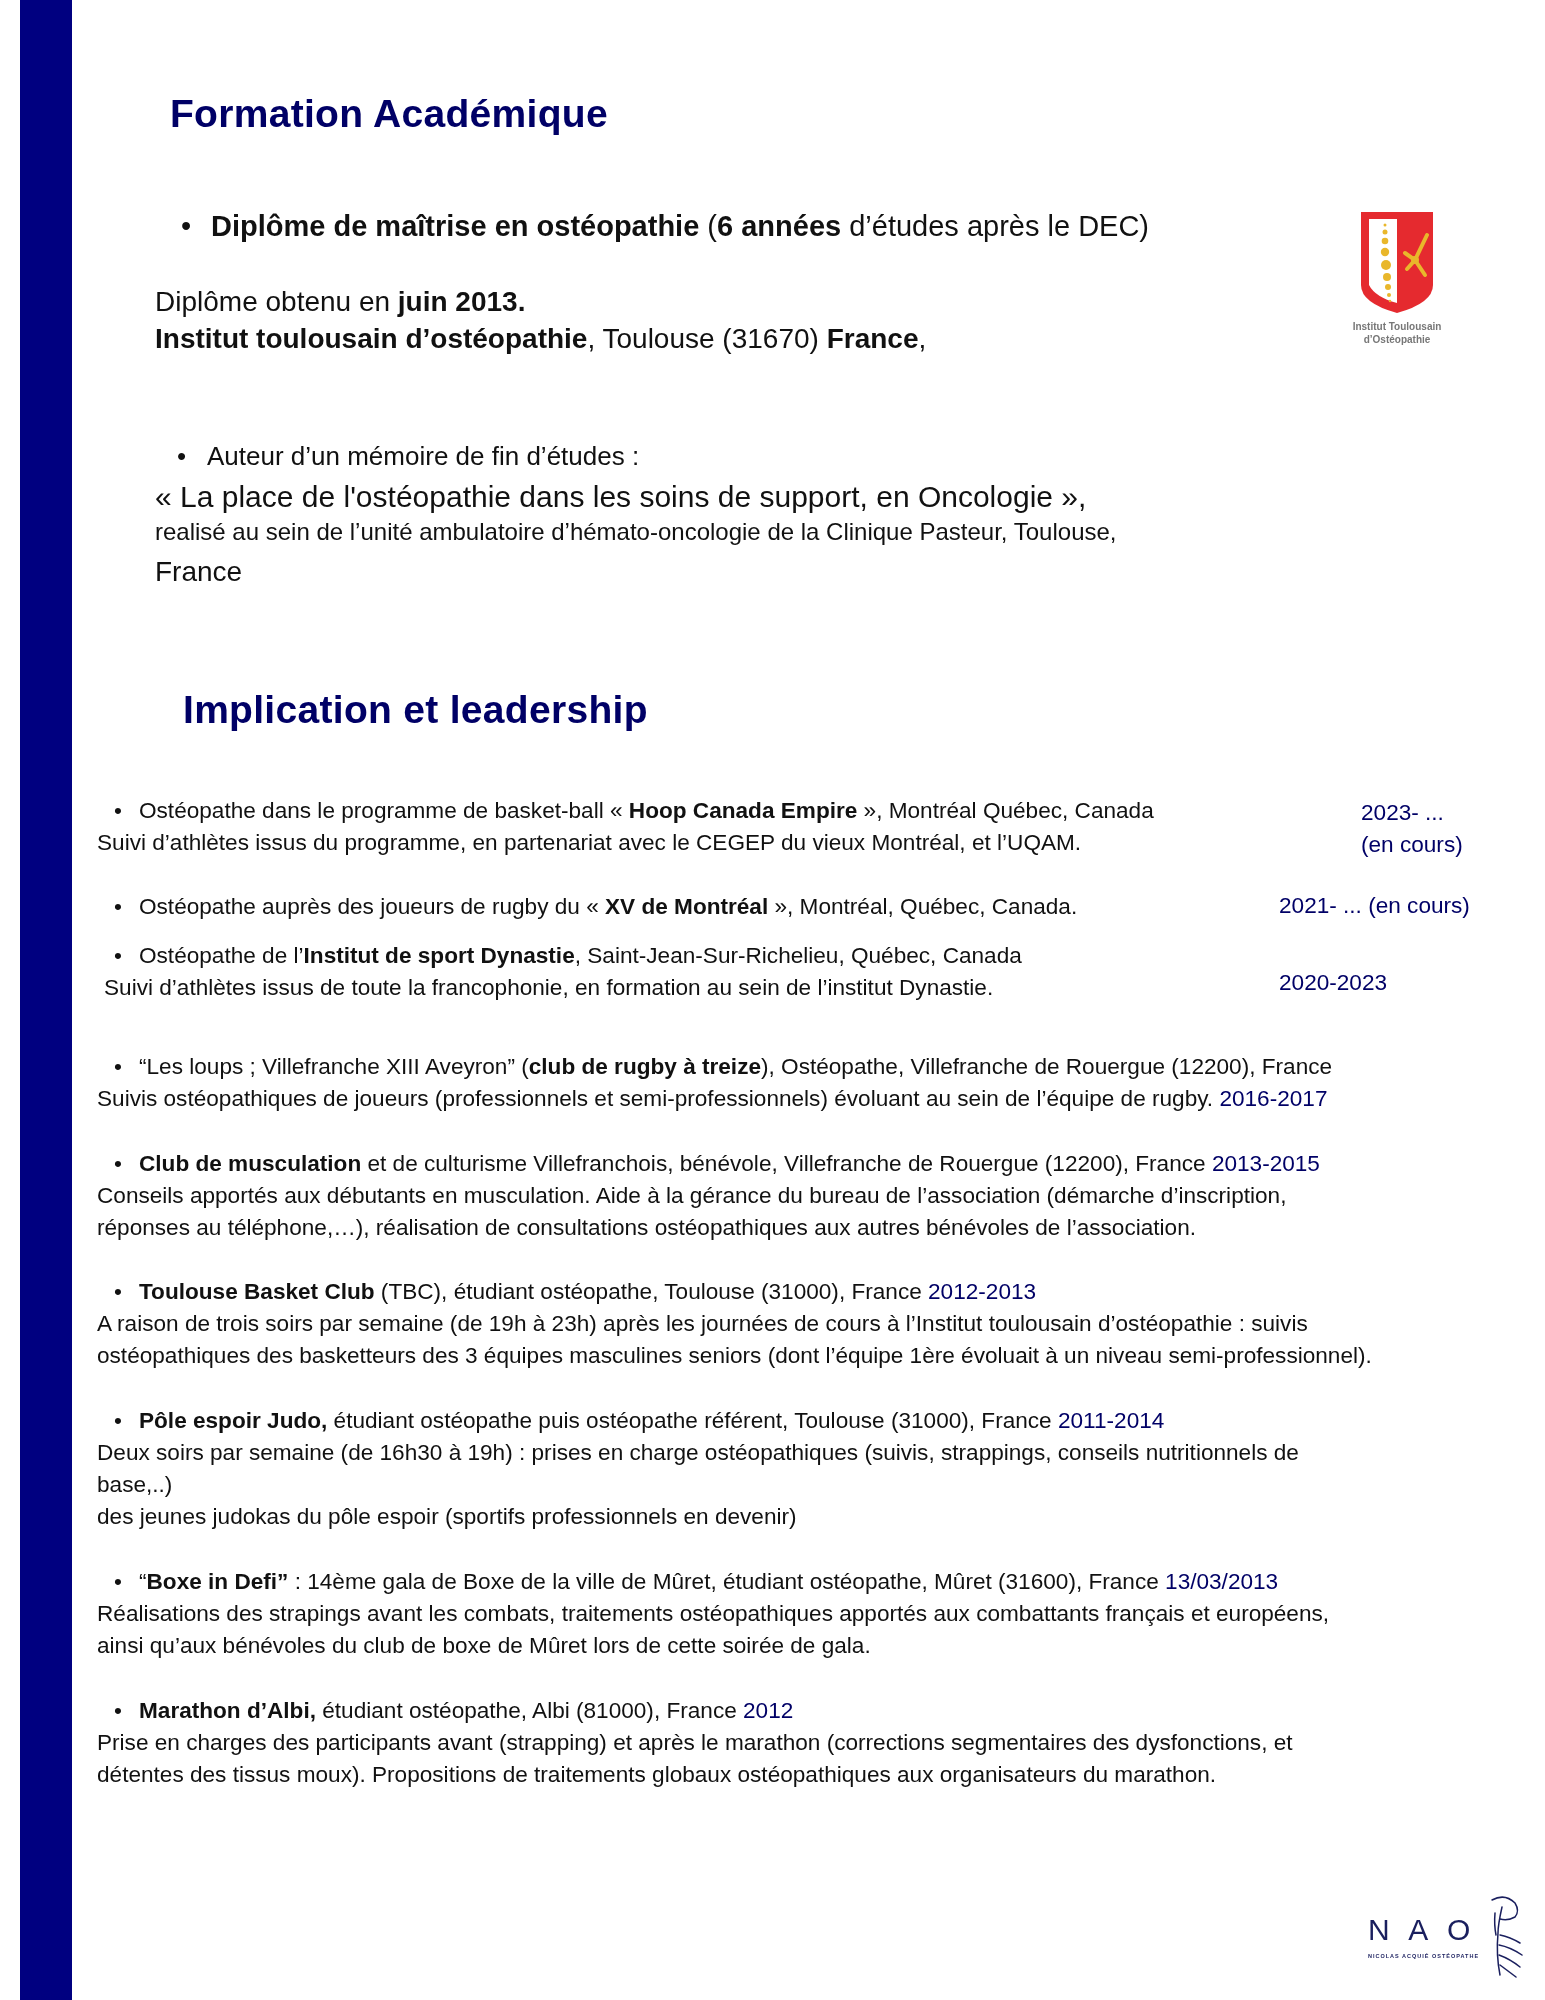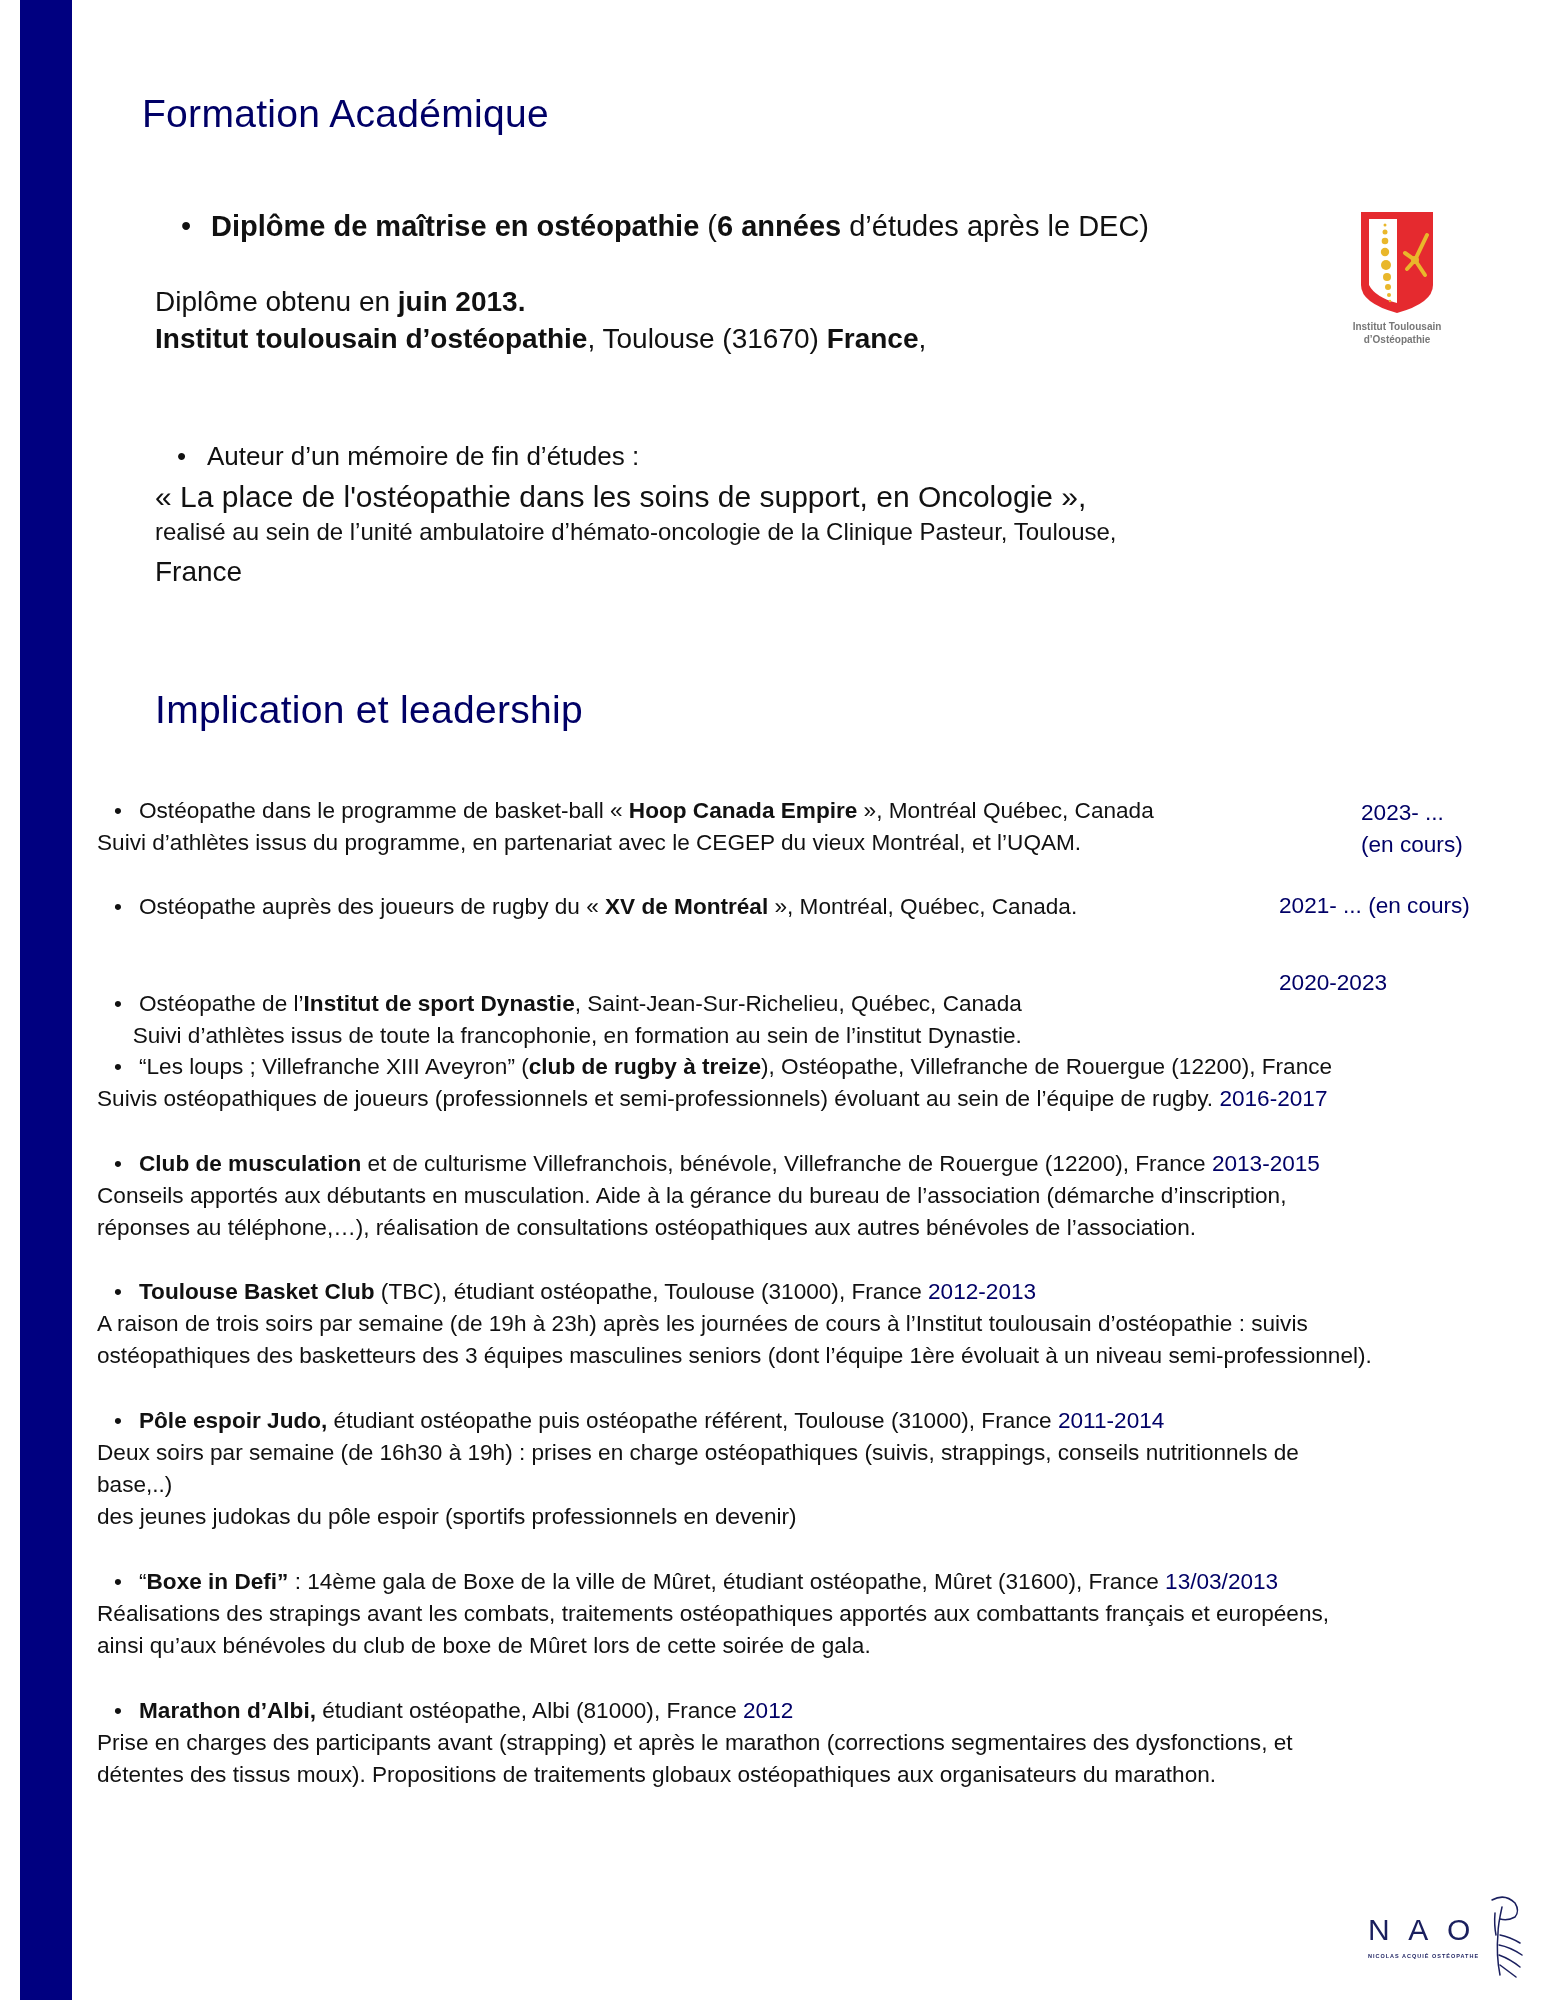--- a/index.html
+++ b/index.html
@@ -1,20 +1,20 @@
 <!DOCTYPE html>
 <html><head>
 <meta charset="utf-8">
 <style>
   html, body { margin: 0; padding: 0; background: #ffffff; }
   body { width: 1545px; height: 2000px; position: relative; overflow: hidden;
          font-family: "Liberation Sans", sans-serif; color: #111111; }
   .sidebar-bar { position: absolute; left: 20px; top: 0; width: 52px; height: 2000px; background: #000080; }
   .abs { position: absolute; white-space: nowrap; }
-  .h1 { font-weight: normal; color: #000066; font-size: 39px; letter-spacing: 0.3px; }
+  .h1 { font-weight: bold; color: #000066; font-size: 39px; letter-spacing: 0.3px; margin-left: 28px; }
   .bullet::before { content: "•"; position: absolute; left: -30px; }
   .bullet { position: absolute; white-space: nowrap; }
   b { font-weight: bold; }
   .date { color: #000066; }
   .entry { position: absolute; left: 97px; font-size: 22.6px; line-height: 32px; white-space: nowrap; }
   .entry .head { padding-left: 42px; position: relative; }
   .entry .head::before { content: "•"; position: absolute; left: 17px; }
   .logo-itx { position: absolute; left: 1345px; top: 205px; width: 100px; height: 150px; }
   .logo-nao { position: absolute; left: 1360px; top: 1885px; width: 175px; height: 100px; }
 </style>
@@ -73,21 +73,21 @@
   <div>Suivi d’athlètes issus du programme, en partenariat avec le CEGEP du vieux Montréal, et l’UQAM.</div>
 </div>
 <div class="abs date" style="left:1361px; top:800px; font-size:22.6px;">2023- ...</div>
 <div class="abs date" style="left:1361px; top:832px; font-size:22.6px;">(en cours)</div>
 
 <div class="entry" style="top:891px;">
   <div class="head"><span>Ostéopathe auprès des joueurs de rugby du « </span><b>XV de Montréal</b><span> », Montréal, Québec, Canada.</span></div>
 </div>
 <div class="abs date" style="left:1279px; top:893px; font-size:22.6px;">2021- ... (en cours)</div>
 
-<div class="entry" style="top:988px;text-align:right;">
+<div class="entry" style="top:940px;">
   <div class="head"><span>Ostéopathe de l’</span><b>Institut de sport Dynastie</b><span>, Saint-Jean-Sur-Richelieu, Québec, Canada</span></div>
   <div style="padding-left:7px;">Suivi d’athlètes issus de toute la francophonie, en formation au sein de l’institut Dynastie.</div>
 </div>
 <div class="abs date" style="left:1279px; top:970px; font-size:22.6px;">2020-2023</div>
 
 <div class="entry" style="top:1051px;">
   <div class="head"><span>“Les loups ; Villefranche XIII Aveyron” (</span><b>club de rugby à treize</b><span>), Ostéopathe, Villefranche de Rouergue (12200), France</span></div>
   <div><span>Suivis ostéopathiques de joueurs (professionnels et semi-professionnels) évoluant au sein de l’équipe de rugby. </span><span class="date">2016-2017</span></div>
 </div>
 

